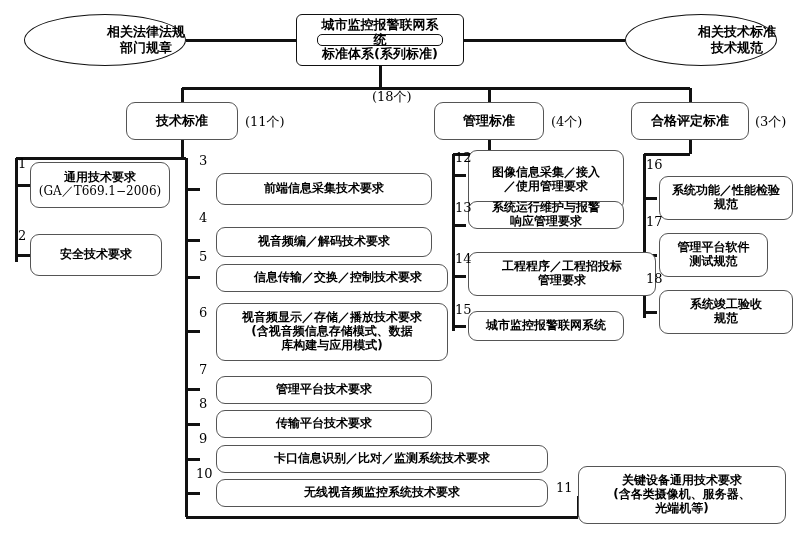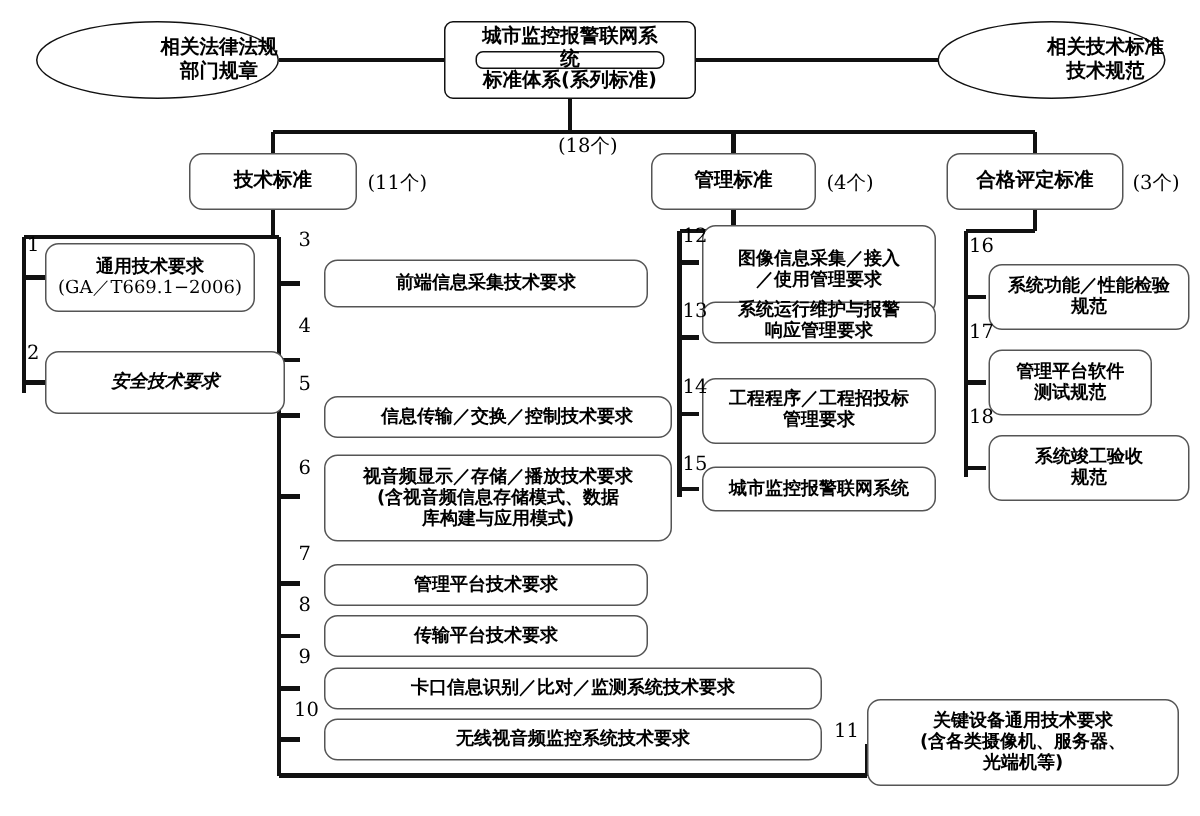--- a/index.html
+++ b/index.html
@@ -123,30 +123,33 @@
 
   <div class="num" style="left:18px;top:156px;">1</div>
   <div class="node rnd t12" style="left:30px;top:162px;width:140px;height:46px;">
     <div>
       <div>通用技术要求</div>
       <div style="font-family:'DejaVu Serif','Liberation Serif',serif;font-weight:normal;">(GA／T669.1−2006)</div>
     </div>
   </div>
 
   <div class="num" style="left:18px;top:228px;">2</div>
-  <div class="node rnd t12" style="left:30px;top:234px;width:160px;height:42px;font-style:italic;">
+  <div class="node rnd t12" style="left:30px;top:234px;width:132px;height:42px;">
     <span>安全技术要求</span>
   </div>
 
   <div class="num" style="left:199px;top:153px;">3</div>
   <div class="node rnd t12" style="left:216px;top:173px;width:216px;height:32px;">
     <span>前端信息采集技术要求</span>
   </div>
 
   <div class="num" style="left:199px;top:210px;">4</div>
+  <div class="node rnd t12" style="left:216px;top:227px;width:216px;height:30px;">
+    <span>视音频编／解码技术要求</span>
+  </div>
 
   <div class="num" style="left:199px;top:249px;">5</div>
   <div class="node rnd t12" style="left:216px;top:264px;width:232px;height:28px;padding-left:12px;">
     <span>信息传输／交换／控制技术要求</span>
   </div>
 
   <div class="num" style="left:199px;top:305px;">6</div>
   <div class="node rnd t12" style="left:216px;top:303px;width:232px;height:58px;">
     <div>
       <div>视音频显示／存储／播放技术要求</div>
@@ -186,29 +189,29 @@
 
   <div class="num" style="left:455px;top:150px;">12</div>
   <div class="node rnd t12" style="left:468px;top:150px;width:156px;height:60px;">
     <div>
       <div>图像信息采集／接入</div>
       <div>／使用管理要求</div>
     </div>
   </div>
 
   <div class="num" style="left:455px;top:200px;">13</div>
-  <div class="node rnd t12" style="left:468px;top:201px;width:156px;height:28px;font-family:Liberation Mono, monospace;">
+  <div class="node rnd t12" style="left:468px;top:201px;width:156px;height:28px;">
     <div>
       <div>系统运行维护与报警</div>
       <div>响应管理要求</div>
     </div>
   </div>
 
   <div class="num" style="left:455px;top:251px;">14</div>
-  <div class="node rnd t12" style="left:468px;top:252px;width:156px;height:44px;font-family:Liberation Mono, monospace;">
+  <div class="node rnd t12" style="left:468px;top:252px;width:188px;height:44px;">
     <div>
       <div>工程程序／工程招投标</div>
       <div>管理要求</div>
     </div>
   </div>
 
   <div class="num" style="left:455px;top:302px;">15</div>
   <div class="node rnd t12" style="left:468px;top:311px;width:156px;height:30px;">
     <span>城市监控报警联网系统</span>
   </div>

